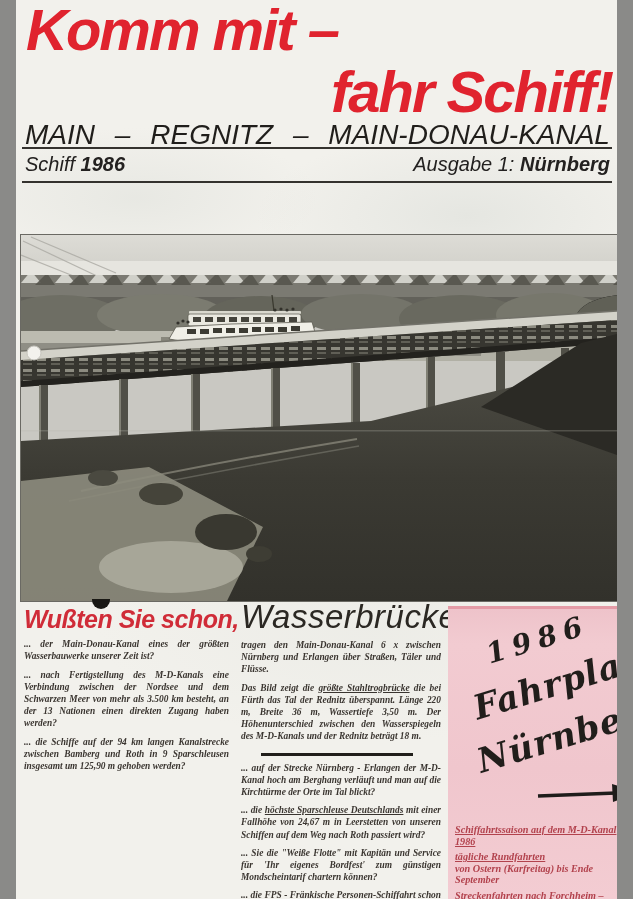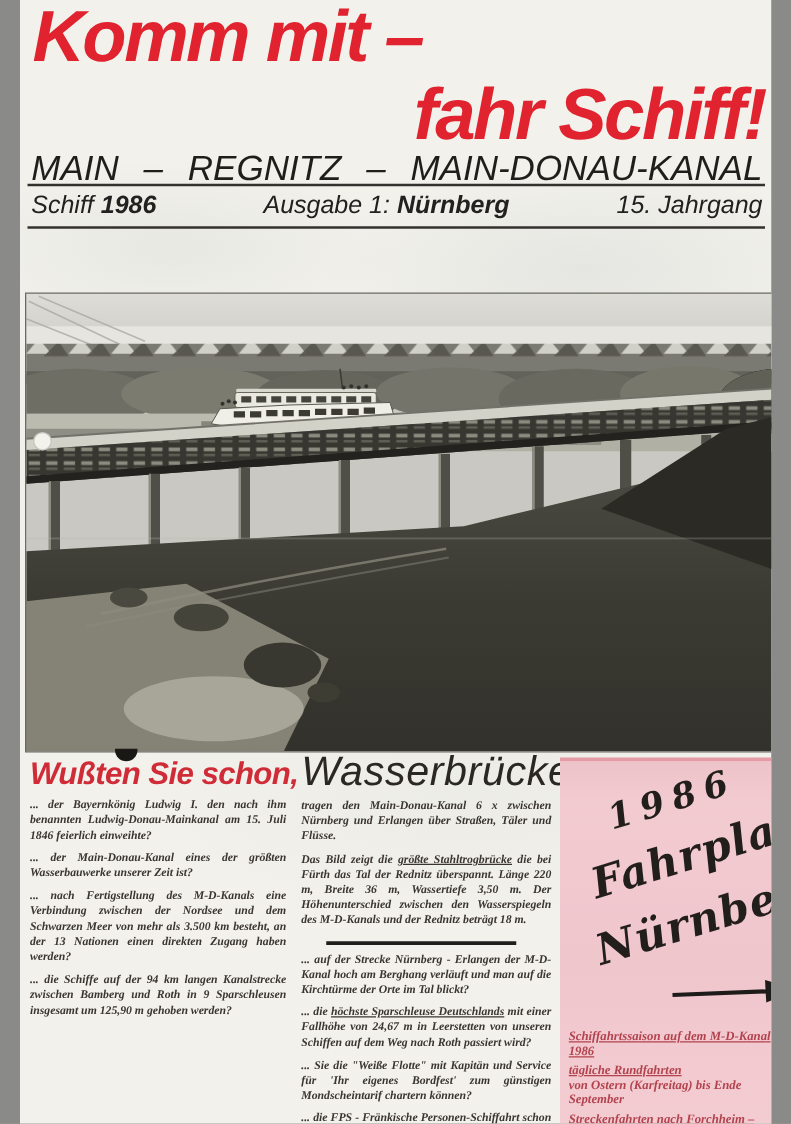--- a/index.html
+++ b/index.html
@@ -109,21 +109,20 @@
       <span>MAIN</span>
       <span>–</span>
       <span>REGNITZ</span>
       <span>–</span>
       <span>MAIN-DONAU-KANAL</span>
     </div>
     <div class="rule r1"></div>
     <div class="issuebar">
       <span><span>Schiff</span>&nbsp;<b>1986</b></span>
       <span><span>Ausgabe 1:</span>&nbsp;<b>Nürnberg</b></span>
-      <span>15. Jahrgang</span>
     </div>
     <div class="rule r2"></div>
   </div>
 
   <div class="photo">
     <svg width="624" height="366" viewBox="0 0 624 366">
       <defs>
         <linearGradient id="sky" x1="0" y1="0" x2="0" y2="1">
           <stop offset="0" stop-color="#dddcd6"></stop>
             <stop offset="1" stop-color="#c6c5be"></stop>
@@ -244,21 +243,20 @@
       <ellipse cx="238" cy="319" rx="13" ry="8" fill="#3e3d34"></ellipse>
 
       <circle cx="13" cy="118" r="7" fill="#f3f2ed" stroke="#c5c4bd"></circle>
     </svg>
   </div>
   <div class="punch-notch"></div>
 
   <div class="leftcol">
     <div class="wussten1">Wußten Sie schon,</div>
     <div class="body-text">
-      <p>... der Bayernkönig Ludwig I. den nach ihm benannten Ludwig-Donau-Mainkanal am 15. Juli 1846 feierlich einweihte?</p>
       <p>... der Main-Donau-Kanal eines der größten Wasserbauwerke unserer Zeit ist?</p>
       <p>... nach Fertigstellung des M-D-Kanals eine Verbindung zwischen der Nordsee und dem Schwarzen Meer von mehr als 3.500 km besteht, an der 13 Nationen einen direkten Zugang haben werden?</p>
       <p>... die Schiffe auf der 94 km langen Kanalstrecke zwischen Bamberg und Roth in 9 Sparschleusen insgesamt um 125,90 m gehoben werden?</p>
 
     </div>
   </div>
 
   <div class="midcol">
     <div class="wasser-h">Wasserbrücken</div>
     <div class="body-text">

